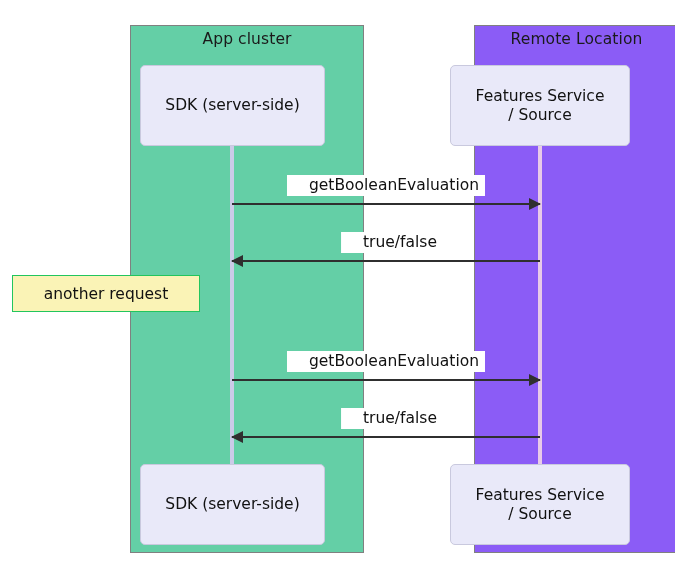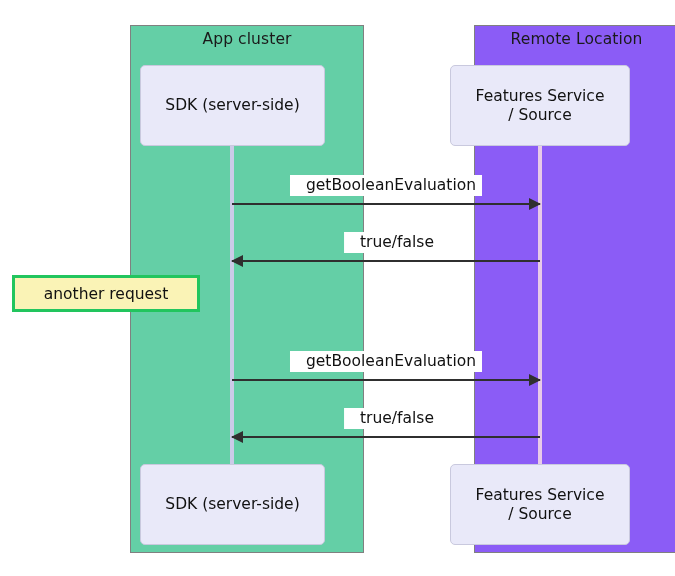--- a/index.html
+++ b/index.html
@@ -115,35 +115,35 @@
     left: -1px;
     border-right: 12px solid #2f2f2f;
   }
   .msg-label {
     position: absolute;
     bottom: 7px;
     white-space: nowrap;
     font-size: 15.5px;
     color: #111111;
     background: #ffffff;
-    padding: 1px 6px 2px 16px;
+    padding: 1px 6px 2px 22px;
     transform: translateX(-50%);
     margin-top: 37px;
   }
 
   
   #note-another-request {
     position: absolute;
     left: 12px;
     top: 275px;
     width: 188px;
     height: 37px;
     box-sizing: border-box;
     background: #FAF3B6;
-    border: 3px solid #22c55e;
+    border: 1px solid #22c55e;
     display: flex;
     align-items: center;
     justify-content: center;
     font-size: 15.5px;
     color: #111111;
   }
 </style>
 </head>
 <body>
 

